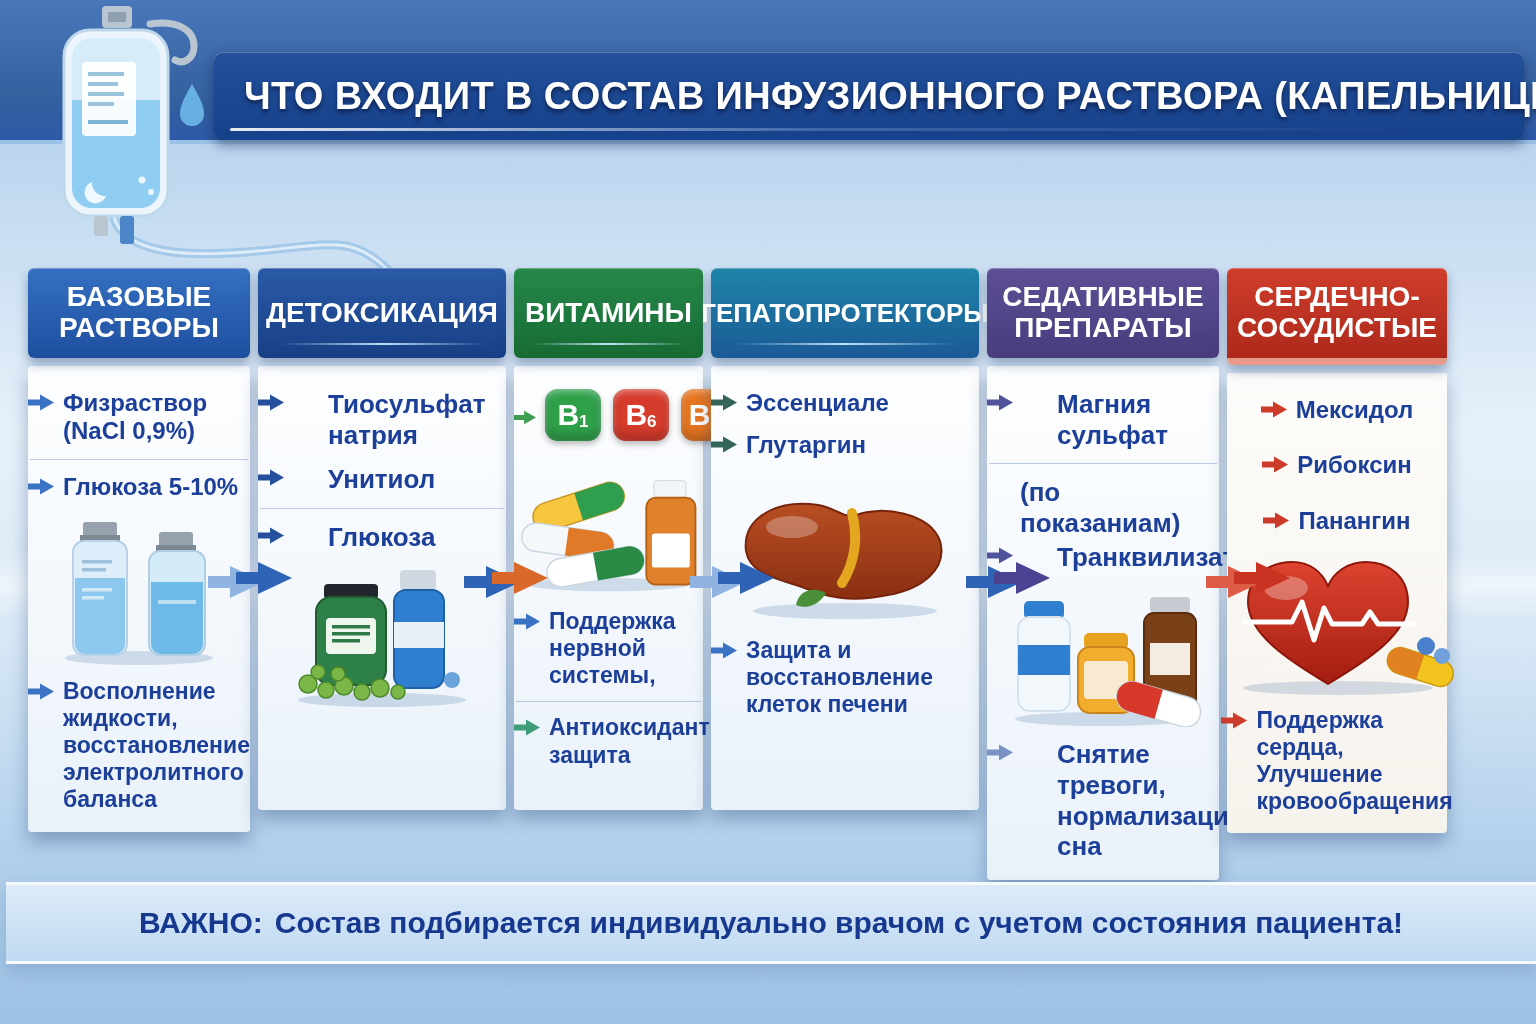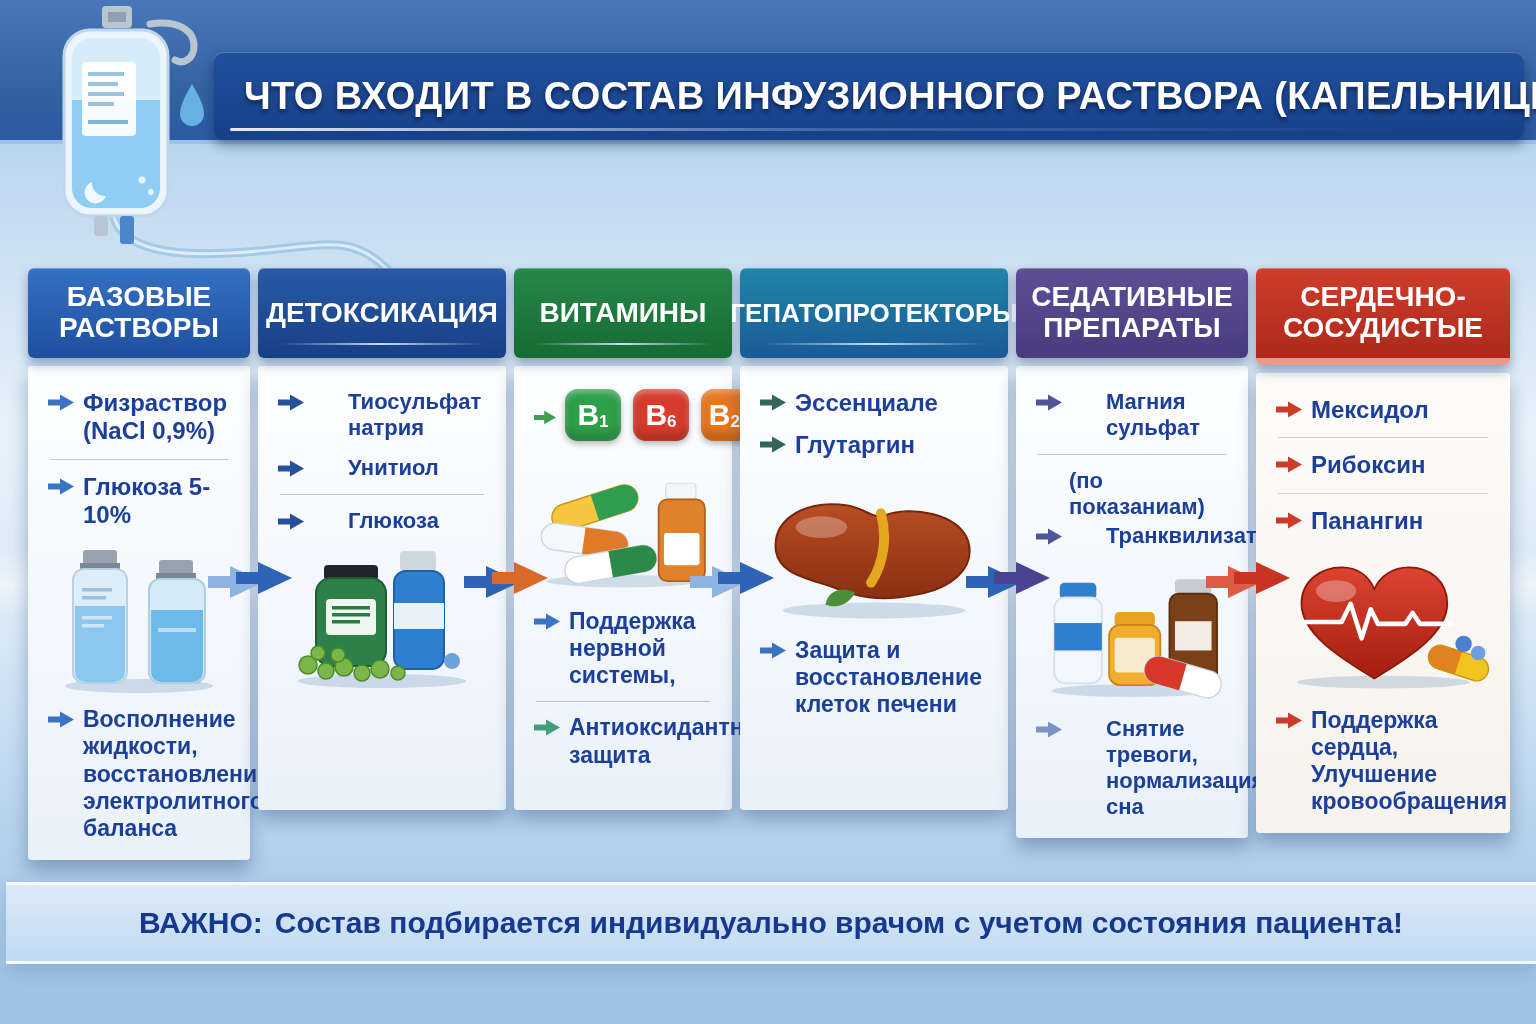--- a/index.html
+++ b/index.html
@@ -23,42 +23,42 @@
   
   .ivbag{position:absolute;left:24px;top:4px;z-index:3;}
   .tube{position:absolute;left:86px;top:192px;z-index:1;}
 
   .shine{position:absolute;left:0;right:0;top:550px;height:70px;z-index:1;
     background:linear-gradient(180deg,rgba(255,255,255,0),rgba(255,255,255,.5),rgba(255,255,255,0));}
 
   
   .cols{position:absolute;left:28px;top:268px;display:flex;gap:8px;z-index:2;}
   .col{position:relative;display:flex;flex-direction:column;height:542px;}
-  .c1{width:222px;} .c2{width:248px;} .c3{width:218px;} .c4{width:268px;} .c5{width:232px;} .c6{width:254px;}
+  .c1{width:222px;} .c2{width:248px;} .c3{width:189px;} .c4{width:268px;} .c5{width:232px;} .c6{width:220px;}
   .hdr{height:90px;flex:0 0 auto;display:flex;align-items:center;justify-content:center;text-align:center;
     border-radius:6px;color:#fff;font-weight:bold;font-size:28px;line-height:1.1;
     box-shadow:0 6px 12px rgba(25,55,105,.4), inset 0 1px 0 rgba(255,255,255,.3);
     padding:0 8px;position:relative;}
   .hdr-sm{font-size:26px;}
   .c1 .hdr{background:linear-gradient(180deg,#3570c2,#1e4f9f);}
   .c2 .hdr{background:linear-gradient(180deg,#2a5aa6,#173f85);}
   .c3 .hdr{background:linear-gradient(180deg,#27884a,#166b33);}
   .c4 .hdr{background:linear-gradient(180deg,#1f85a8,#1b5a97);}
   .c5 .hdr{background:linear-gradient(180deg,#5e4f96,#483c7d);}
   .c6 .hdr{background:linear-gradient(180deg,#cf3d2b,#ad291b);border-bottom:7px solid #e69a87;}
   .hdr-line{position:absolute;bottom:13px;left:9%;width:82%;height:2px;
     background:linear-gradient(90deg,rgba(190,225,255,0),rgba(200,232,255,.95),rgba(190,225,255,0));}
   .body{margin-top:8px;flex:1;border-radius:4px;
     background:linear-gradient(180deg,#fdfeff 0%,#f2f7fc 60%,#e9f1f9 100%);
     box-shadow:0 10px 18px rgba(40,70,120,.38), inset 0 1px 0 #fff;
-    padding:16px 20px 12px;display:flex;flex-direction:column;}
-  .c6 .body{background:linear-gradient(180deg,#fdfcfa 0%,#f6f2ec 100%);}
+    padding:16px 0 12px;display:flex;flex-direction:column;}
+  .c6 .body{background:linear-gradient(180deg,#fdfcfa 0%,#f6f2ec 100%);align-items:center;}
 
   .item{display:flex;gap:9px;font-size:24px;font-weight:bold;color:#1c3f99;line-height:1.18;margin:7px 0;}
-  .c2 .item,.c5 .item{font-size:22px;gap:44px;}
+  .c2 .item,.c5 .item{font-size:26px;gap:44px;}
   .item .mk{flex:0 0 auto;margin-top:5px;}
   .item.nomark{padding-left:33px;}
   .eff{font-size:23px;margin:6px 0;}
   .divider{height:1px;background:rgba(110,145,190,.45);margin:6px 2px;flex:0 0 auto;}
   .c6 .divider{background:rgba(205,120,95,.4);}
   .illus{display:flex;justify-content:center;align-items:flex-end;margin:8px 0 6px;flex:0 0 auto;}
 
   
   .badges-row{align-items:center;}
   .badge{display:inline-flex;align-items:center;justify-content:center;min-width:46px;height:52px;

